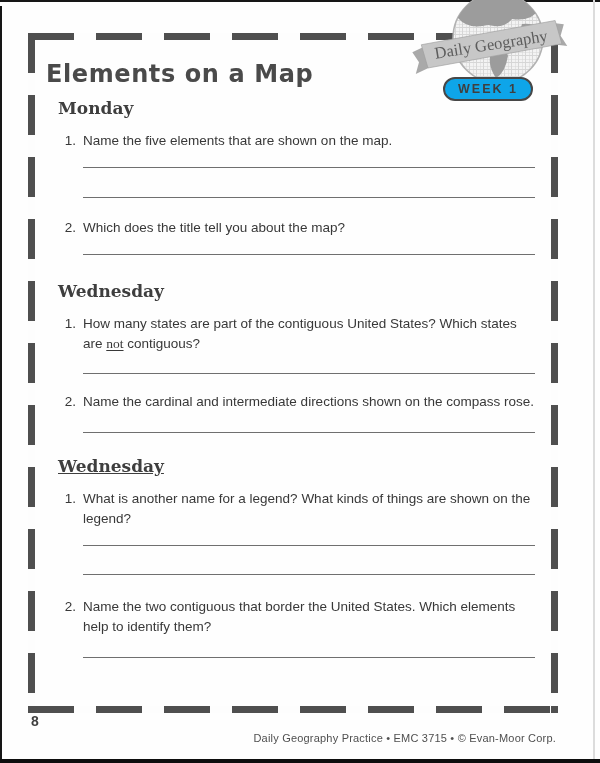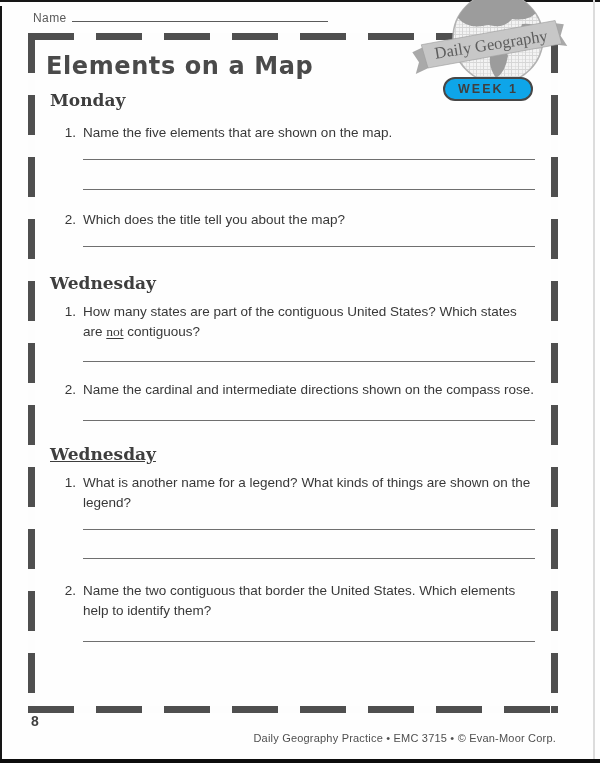--- a/index.html
+++ b/index.html
@@ -29,24 +29,24 @@
 
   
   .emblem{position:absolute;left:410px;top:-4px;width:158px;height:108px;z-index:3;}
   .week-pill{position:absolute;left:443px;top:77px;width:86px;height:20px;z-index:4;
              background:#0ea5e9;border:2.5px solid #474747;border-radius:12px;
              display:flex;align-items:center;justify-content:center;
              font-size:12.5px;font-weight:bold;letter-spacing:2px;color:#3f3f3f;}
 
   
   .content{position:absolute;left:46px;top:52px;width:494px;z-index:2;}
-  .title{margin:0 0 0 0;font-family:"DejaVu Sans",sans-serif;font-size:24px;line-height:28px;
+  .title{margin:8px 0 0 0;font-family:"DejaVu Sans",sans-serif;font-size:24px;line-height:28px;
          font-weight:bold;letter-spacing:.6px;color:#4a4a4a;}
   .day{font-family:"DejaVu Serif","Liberation Serif",serif;font-size:17px;line-height:21px;
-       font-weight:bold;color:#3e3e3e;margin:4px;}
+       font-weight:bold;color:#3e3e3e;margin:12px;}
   .question{display:flex;font-size:13.5px;line-height:20px;color:#383838;}
   .qnum{width:30px;text-align:right;padding-right:7px;flex:0 0 auto;}
   .qtext{width:452px;}
   .u{text-decoration:underline;text-underline-offset:2px;font-family:Liberation Serif, serif;}
   .aline{margin-left:37px;width:452px;height:0;border-bottom:1.4px solid #6f6f6f;}
 
   .mt8{margin-top:8px;}  .mt10{margin-top:10px;} .mt12{margin-top:12px;}
   .mt16{margin-top:16px;} .mt18{margin-top:18px;} .mt19{margin-top:19px;}
   .mt20{margin-top:20px;} .mt22{margin-top:22px;} .mt23{margin-top:23px;text-decoration:underline;}
   .mt26{margin-top:26px;} .mt28{margin-top:28px;} .mt29{margin-top:29px;}
@@ -57,23 +57,20 @@
 </style>
 </head>
 <body>
 
 <div class="page">
 
   <div class="scan-top"></div>
   <div class="scan-left"></div>
   <div class="scan-right"></div>
 
-  <div class="name-row">
-    <span>Name</span><span class="name-line"></span>
-  </div>
 
   <div class="fr-h fr-top"></div>
   <div class="fr-h fr-bot"></div>
   <div class="fr-v fr-left"></div>
   <div class="fr-v fr-right"></div>
   <div class="fr-corner c-tl"></div>
   <div class="fr-corner c-tr"></div>
   <div class="fr-corner c-bl"></div>
   <div class="fr-corner c-br"></div>
 

